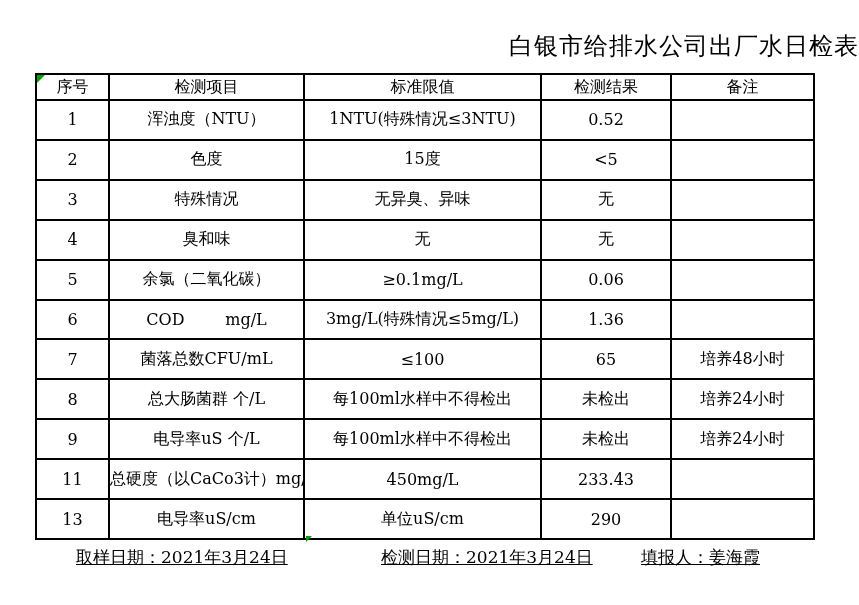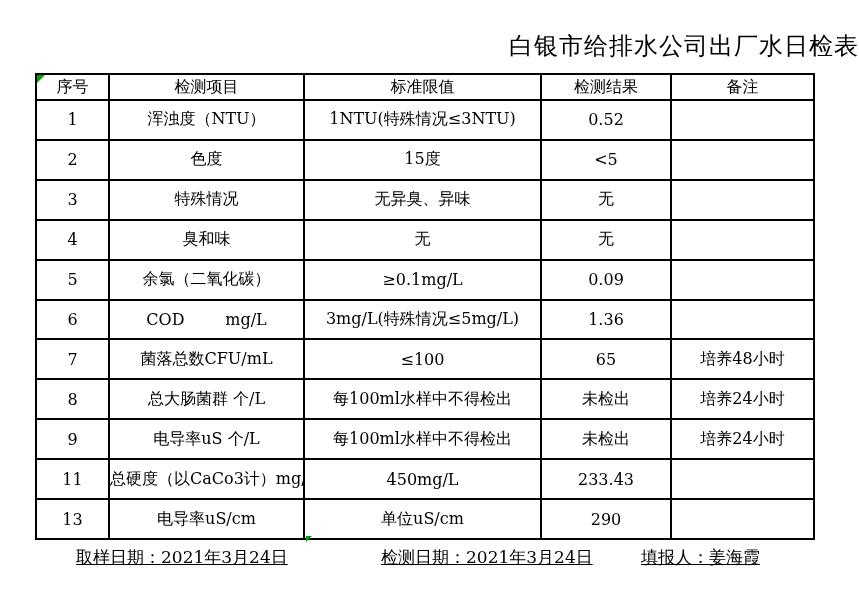--- a/index.html
+++ b/index.html
@@ -123,21 +123,21 @@
       <td>4</td>
       <td>臭和味</td>
       <td>无</td>
       <td>无</td>
       <td></td>
     </tr>
     <tr class="row">
       <td>5</td>
       <td>余氯（二氧化碳）</td>
       <td>≥0.1mg/L</td>
-      <td>0.09</td>
+      <td>0.06</td>
       <td></td>
     </tr>
     <tr class="row">
       <td>6</td>
       <td>COD        mg/L</td>
       <td>3mg/L(特殊情况≤5mg/L)</td>
       <td>1.36</td>
       <td></td>
     </tr>
     <tr class="row">

